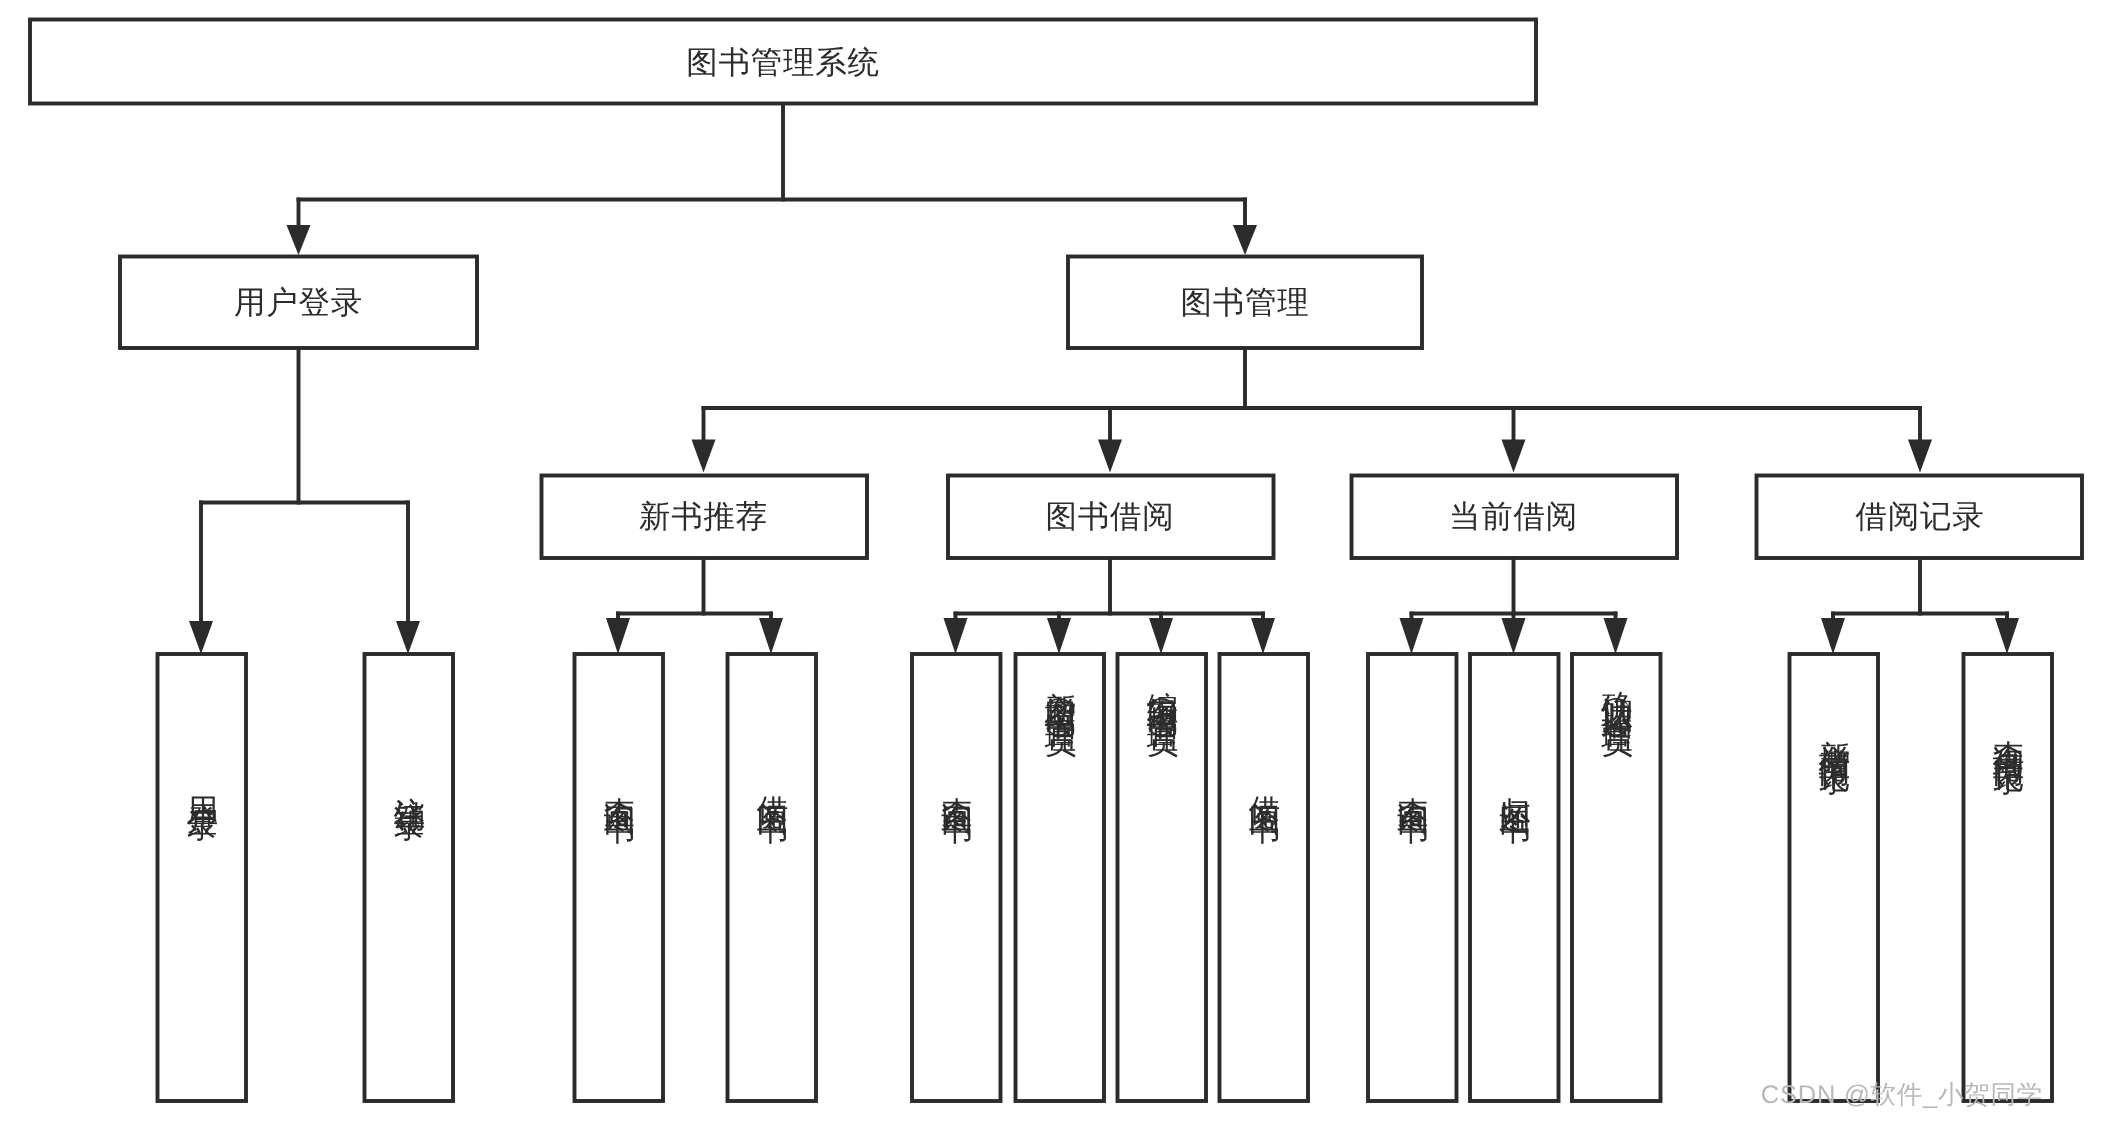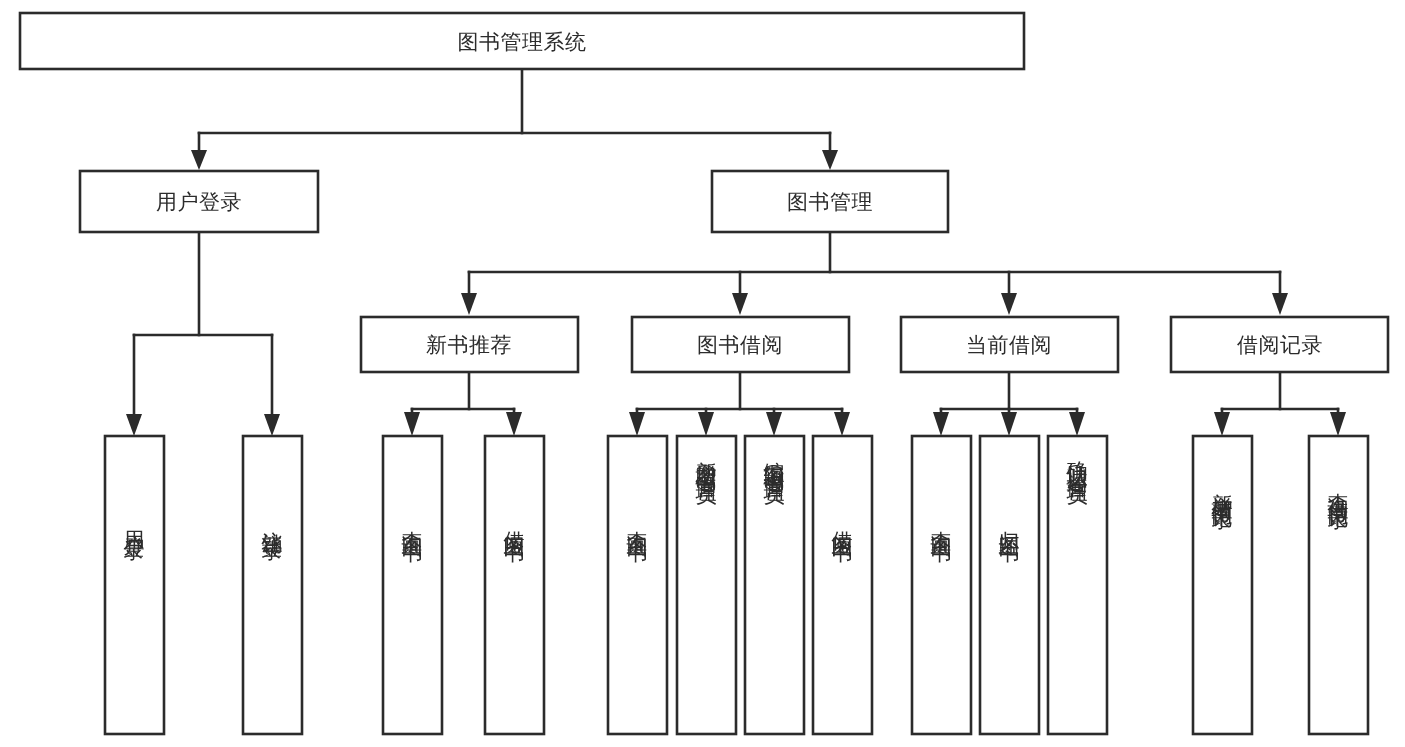--- a/index.html
+++ b/index.html
@@ -236,13 +236,14 @@
     <span class="leaf-label">确认归还（管理员）</span>
   </div>
 
   <div class="leaf-label-wrap" style="left:1193px; top:436px; width:59px; height:298px; padding-top:40px;">
     <span class="leaf-label">新增借阅记录</span>
   </div>
   <div class="leaf-label-wrap" style="left:1309px; top:436px; width:59px; height:298px; padding-top:40px;">
     <span class="leaf-label">查询借阅记录</span>
   </div>
 
+  <div class="watermark">CSDN @软件_小贺同学</div>
 </div>
 
 </body></html>

